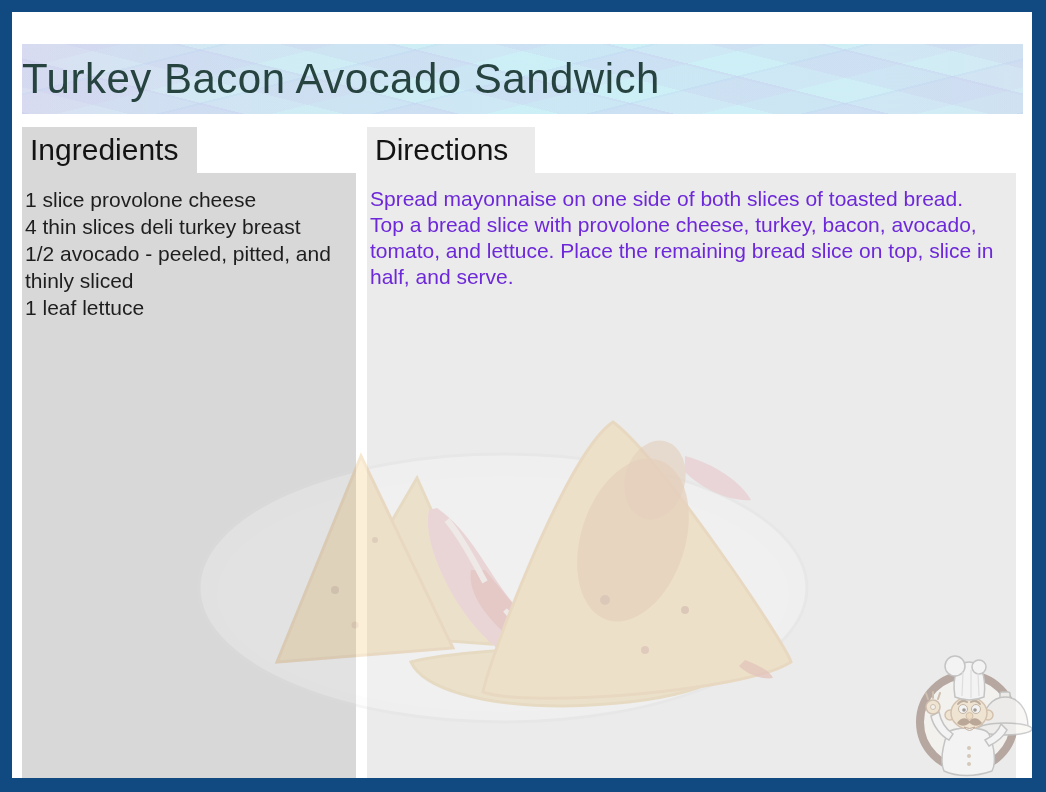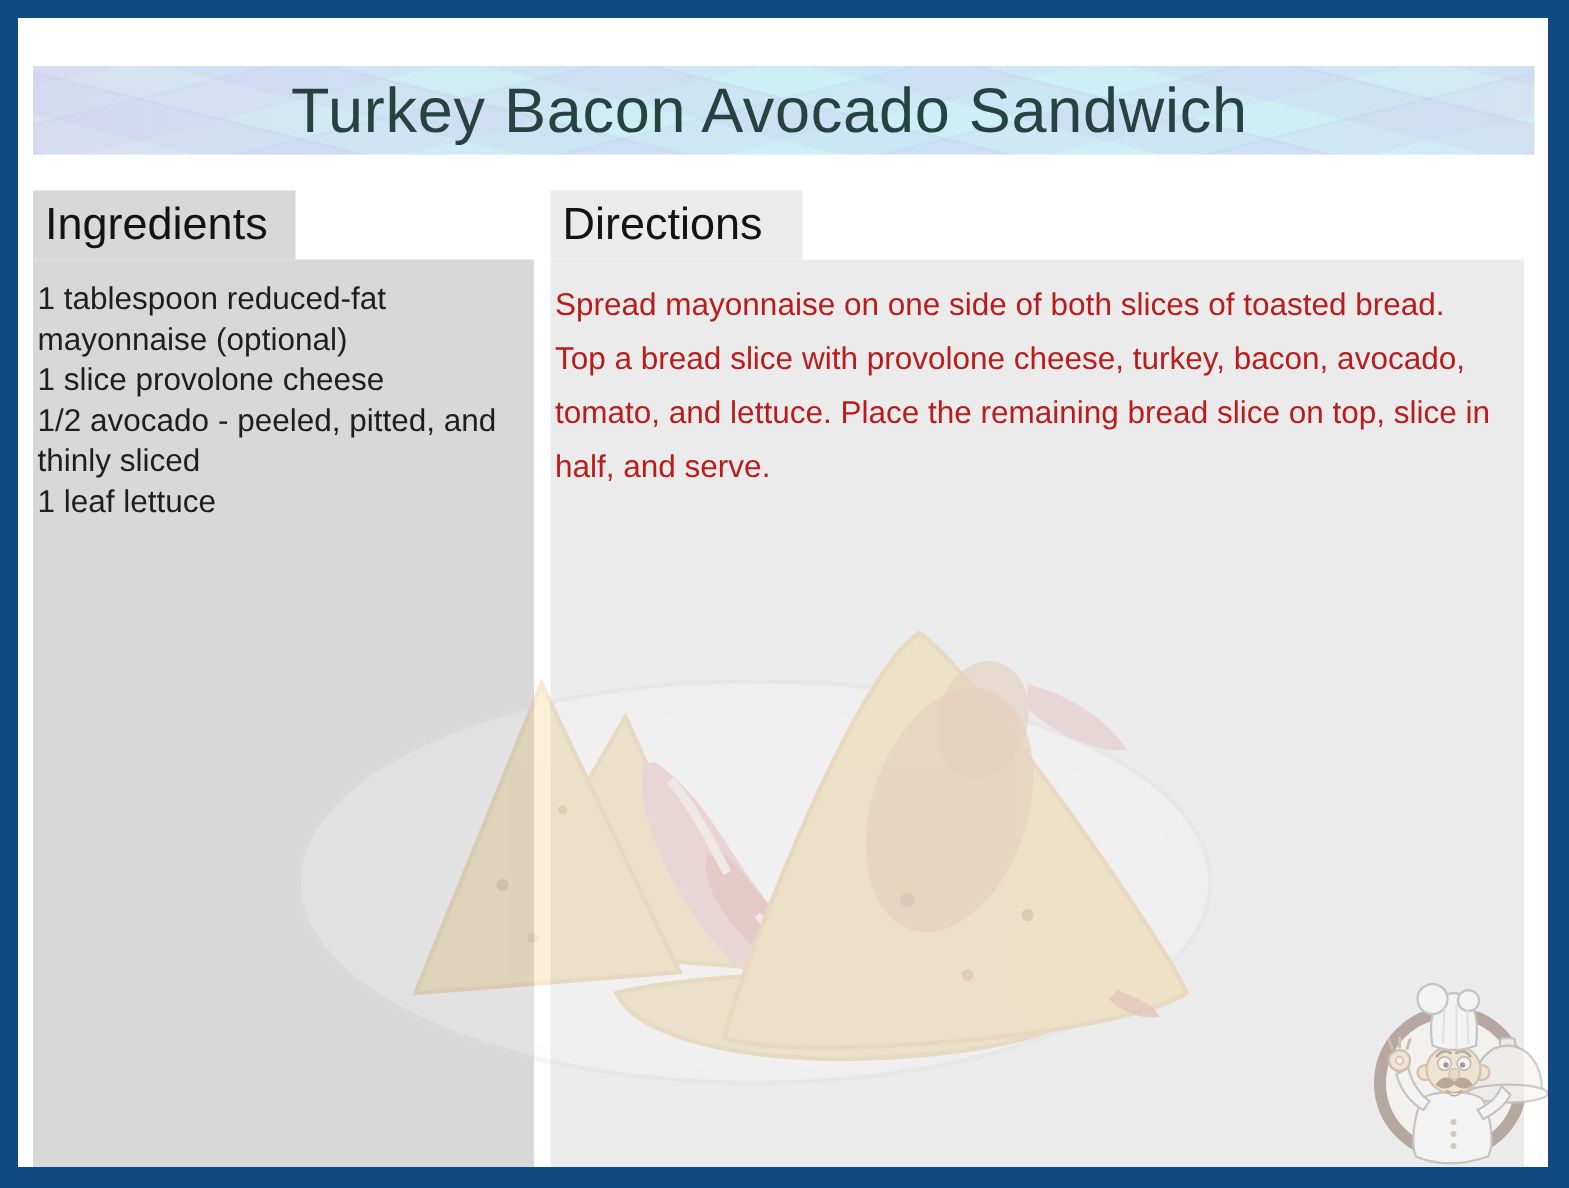--- a/index.html
+++ b/index.html
@@ -14,30 +14,30 @@
     background: #ffffff;
     border-style: solid;
     border-color: #114a80;
     border-width: 12px 14px 14px 12px;
     overflow: hidden;
   }
   .inner { position: relative; width: 1020px; height: 766px; }
 
   
   .banner {
-    position: absolute; left: 10px; top: 32px; width: 1001px; height: 59px;
+    position: absolute; left: 10px; top: 32px; width: 1001px; height: 70px;
     background:
       repeating-linear-gradient(14deg,
         rgba(197,198,236,0.35) 0 2px, rgba(255,255,255,0.0) 2px 26px,
         rgba(197,198,236,0.22) 26px 52px),
       repeating-linear-gradient(-14deg,
         rgba(185,205,240,0.28) 0 2px, rgba(255,255,255,0.0) 2px 26px,
         rgba(210,200,238,0.18) 26px 52px),
       linear-gradient(90deg, #d9dff1 0%, #d0ebf4 22%, #ccf0f7 55%, #cfeef6 85%, #d3e9f3 100%);
-    display: flex; align-items: center; justify-content: center;
+    display: flex; align-items: center; justify-content: flex-start;
   }
   .banner h1 {
     font-size: 42px; font-weight: 400; color: #27433f;
     letter-spacing: 0.5px; padding-right: 19px; white-space: nowrap;
   }
 
   
   .heading-box {
     position: absolute; top: 115px; height: 46px;
     display: flex; align-items: center; z-index: 2;
@@ -55,21 +55,21 @@
     background: #ebebeb; z-index: 0;
   }
   .ing-text {
     position: relative; z-index: 2; list-style: none;
     padding: 13px 6px 0 3px;
     font-size: 21px; line-height: 27px; color: #1e1e1e;
   }
   .dir-text {
     position: relative; z-index: 2;
     padding: 13px 16px 0 3px;
-    font-size: 21px; line-height: 36px; color: #b91c1c;
+    font-size: 21px; line-height: 26px; color: #6d28d9;
   }
 
   
   .food-photo {
     position: absolute; left: 173px; top: 348px; width: 640px; height: 372px;
     z-index: 1; pointer-events: none;
   }
   
   .chef-logo {
     position: absolute; left: 893px; top: 640px; width: 130px; height: 126px;
@@ -84,22 +84,22 @@
 
     <header class="banner">
       <h1>Turkey Bacon Avocado Sandwich</h1>
     </header>
 
     <div class="heading-box ing-heading">
       <span>Ingredients</span>
     </div>
     <section class="ing-body">
       <ul class="ing-text">
-          <li>1 tablespoon reduced-fat mayonnaise (optional)</li>
           <li>1 slice provolone cheese</li>
+          <li>4 thin slices  deli turkey breast</li>
           <li>1/2 avocado - peeled, pitted, and thinly sliced</li>
           <li>1 leaf lettuce</li>
         </ul>
     </section>
 
     <div class="heading-box dir-heading">
       <span>Directions</span>
     </div>
     <section class="dir-body">
       <p class="dir-text">Spread mayonnaise on one side of both slices of toasted bread. Top a bread slice with provolone cheese, turkey, bacon, avocado, tomato, and lettuce. Place the remaining bread slice on top, slice in half, and serve.</p>

